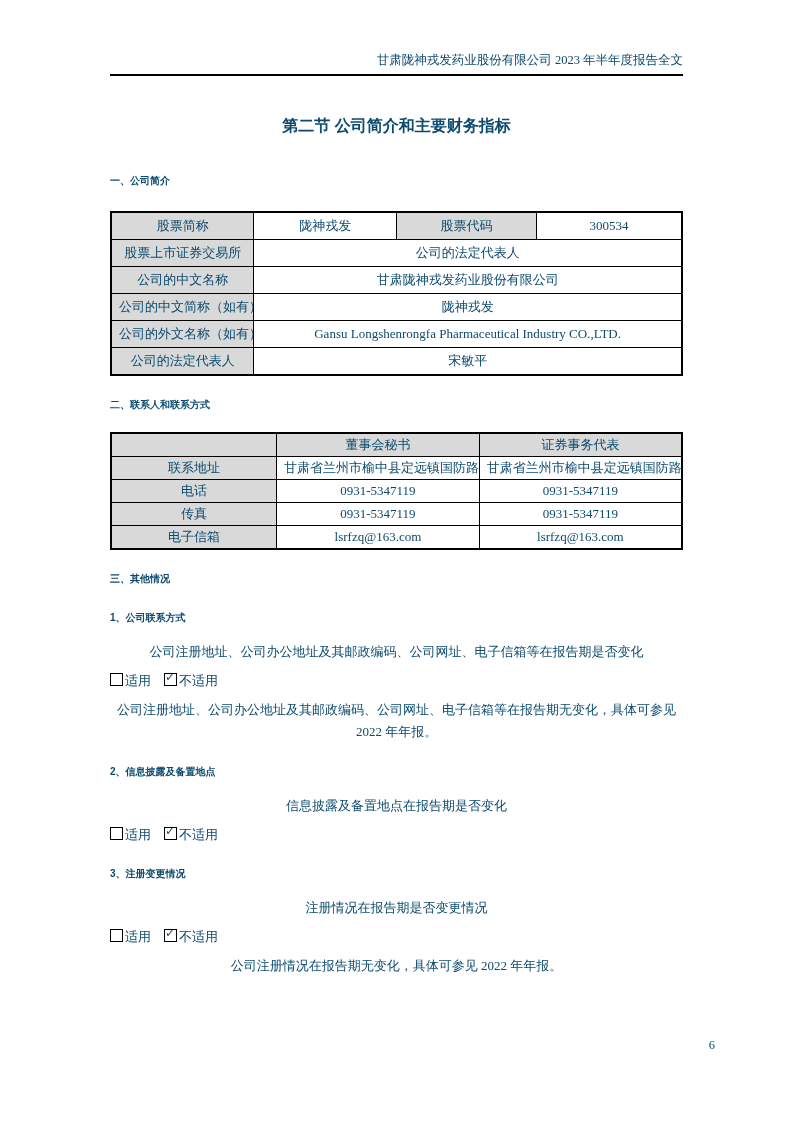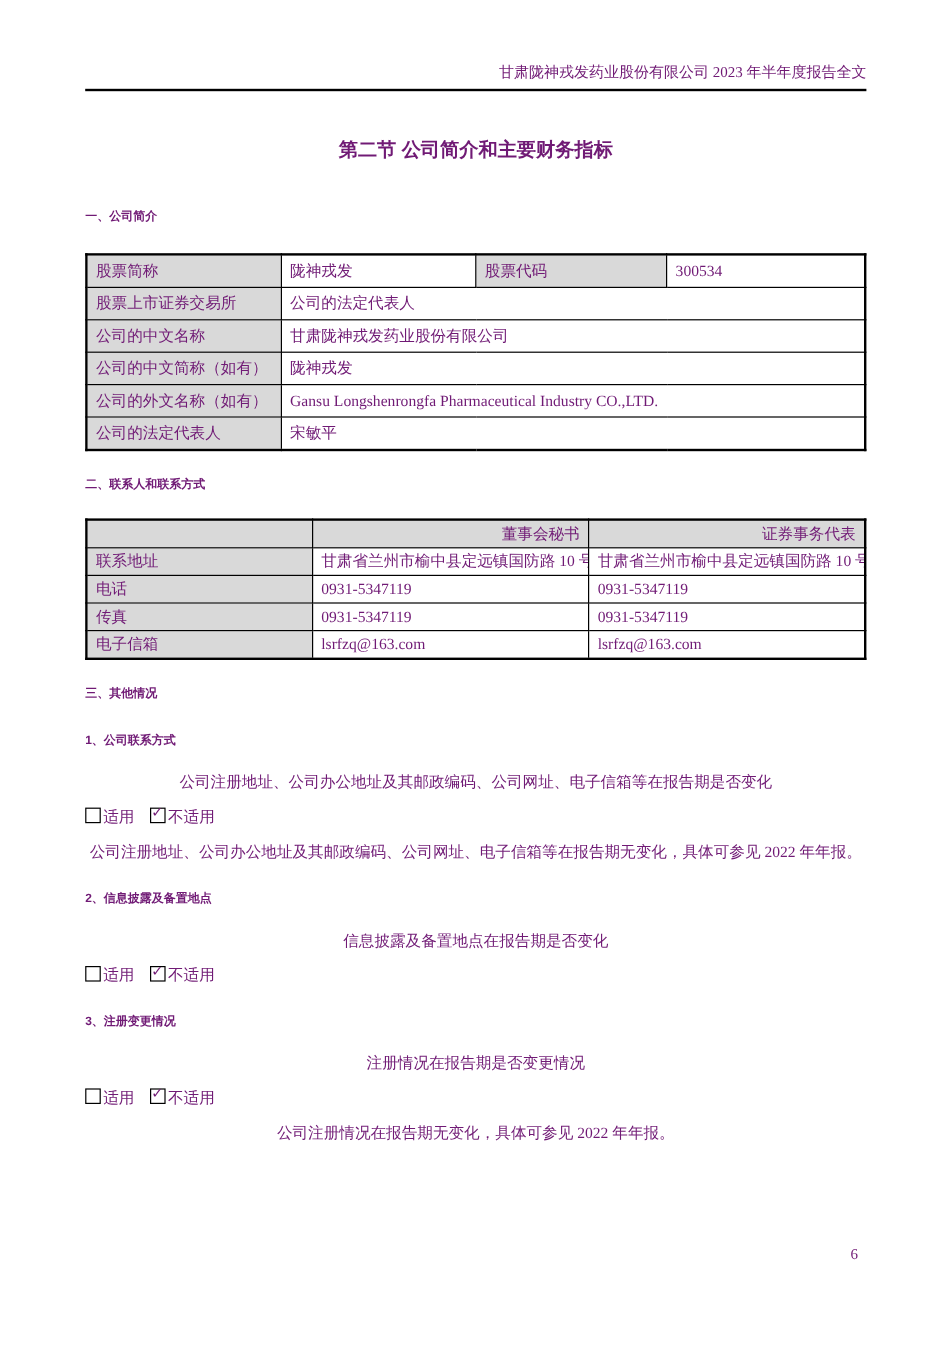--- a/index.html
+++ b/index.html
@@ -1,24 +1,24 @@
 <!DOCTYPE html>
 <html lang="zh"><head>
 <meta charset="utf-8">
 <style>
   html,body { margin:0; padding:0; background:#ffffff; }
   .page {
     position:relative;
     width:793px; height:1122px;
     margin:0 auto;
     background:#ffffff;
-    color:#701a75;
+    color:#0c4a6e;
     font-family:"Liberation Serif","DejaVu Serif",serif;
     box-sizing:border-box;
-    padding:0 71px;
+    padding:0 110px;
     overflow:hidden;
   }
   
   .hdr {
     padding-top:52px;
     padding-bottom:5px;
     border-bottom:2px solid #000;
     text-align:right;
     font-size:12.5px;
     line-height:17px;
@@ -85,31 +85,31 @@
     width:100%;
     border-collapse:collapse;
     border:2px solid #000;
     table-layout:fixed;
     font-size:13px;
   }
   table.doc-tbl td, table.doc-tbl th {
     border:1px solid #000;
     padding:1px 7px;
     font-weight:normal;
-    text-align:left;
+    text-align:center;
     vertical-align:middle;
     overflow:hidden;
     white-space:nowrap;
   }
   table.tbl1 { margin-top:20px; }
   table.tbl1 td { height:24px; }
   table.tbl2 { margin-top:17px; }
   table.tbl2 td, table.tbl2 th { height:20px; }
   .lbl { background:#d9d9d9; }
-  table.tbl2 th.lbl { text-align:right; }
+  table.tbl2 th.lbl { text-align:center; }
   
   .page-num {
     position:absolute;
     right:78px;
     top:1038px;
     font-size:12.5px;
   }
 </style>
 </head>
 <body>

